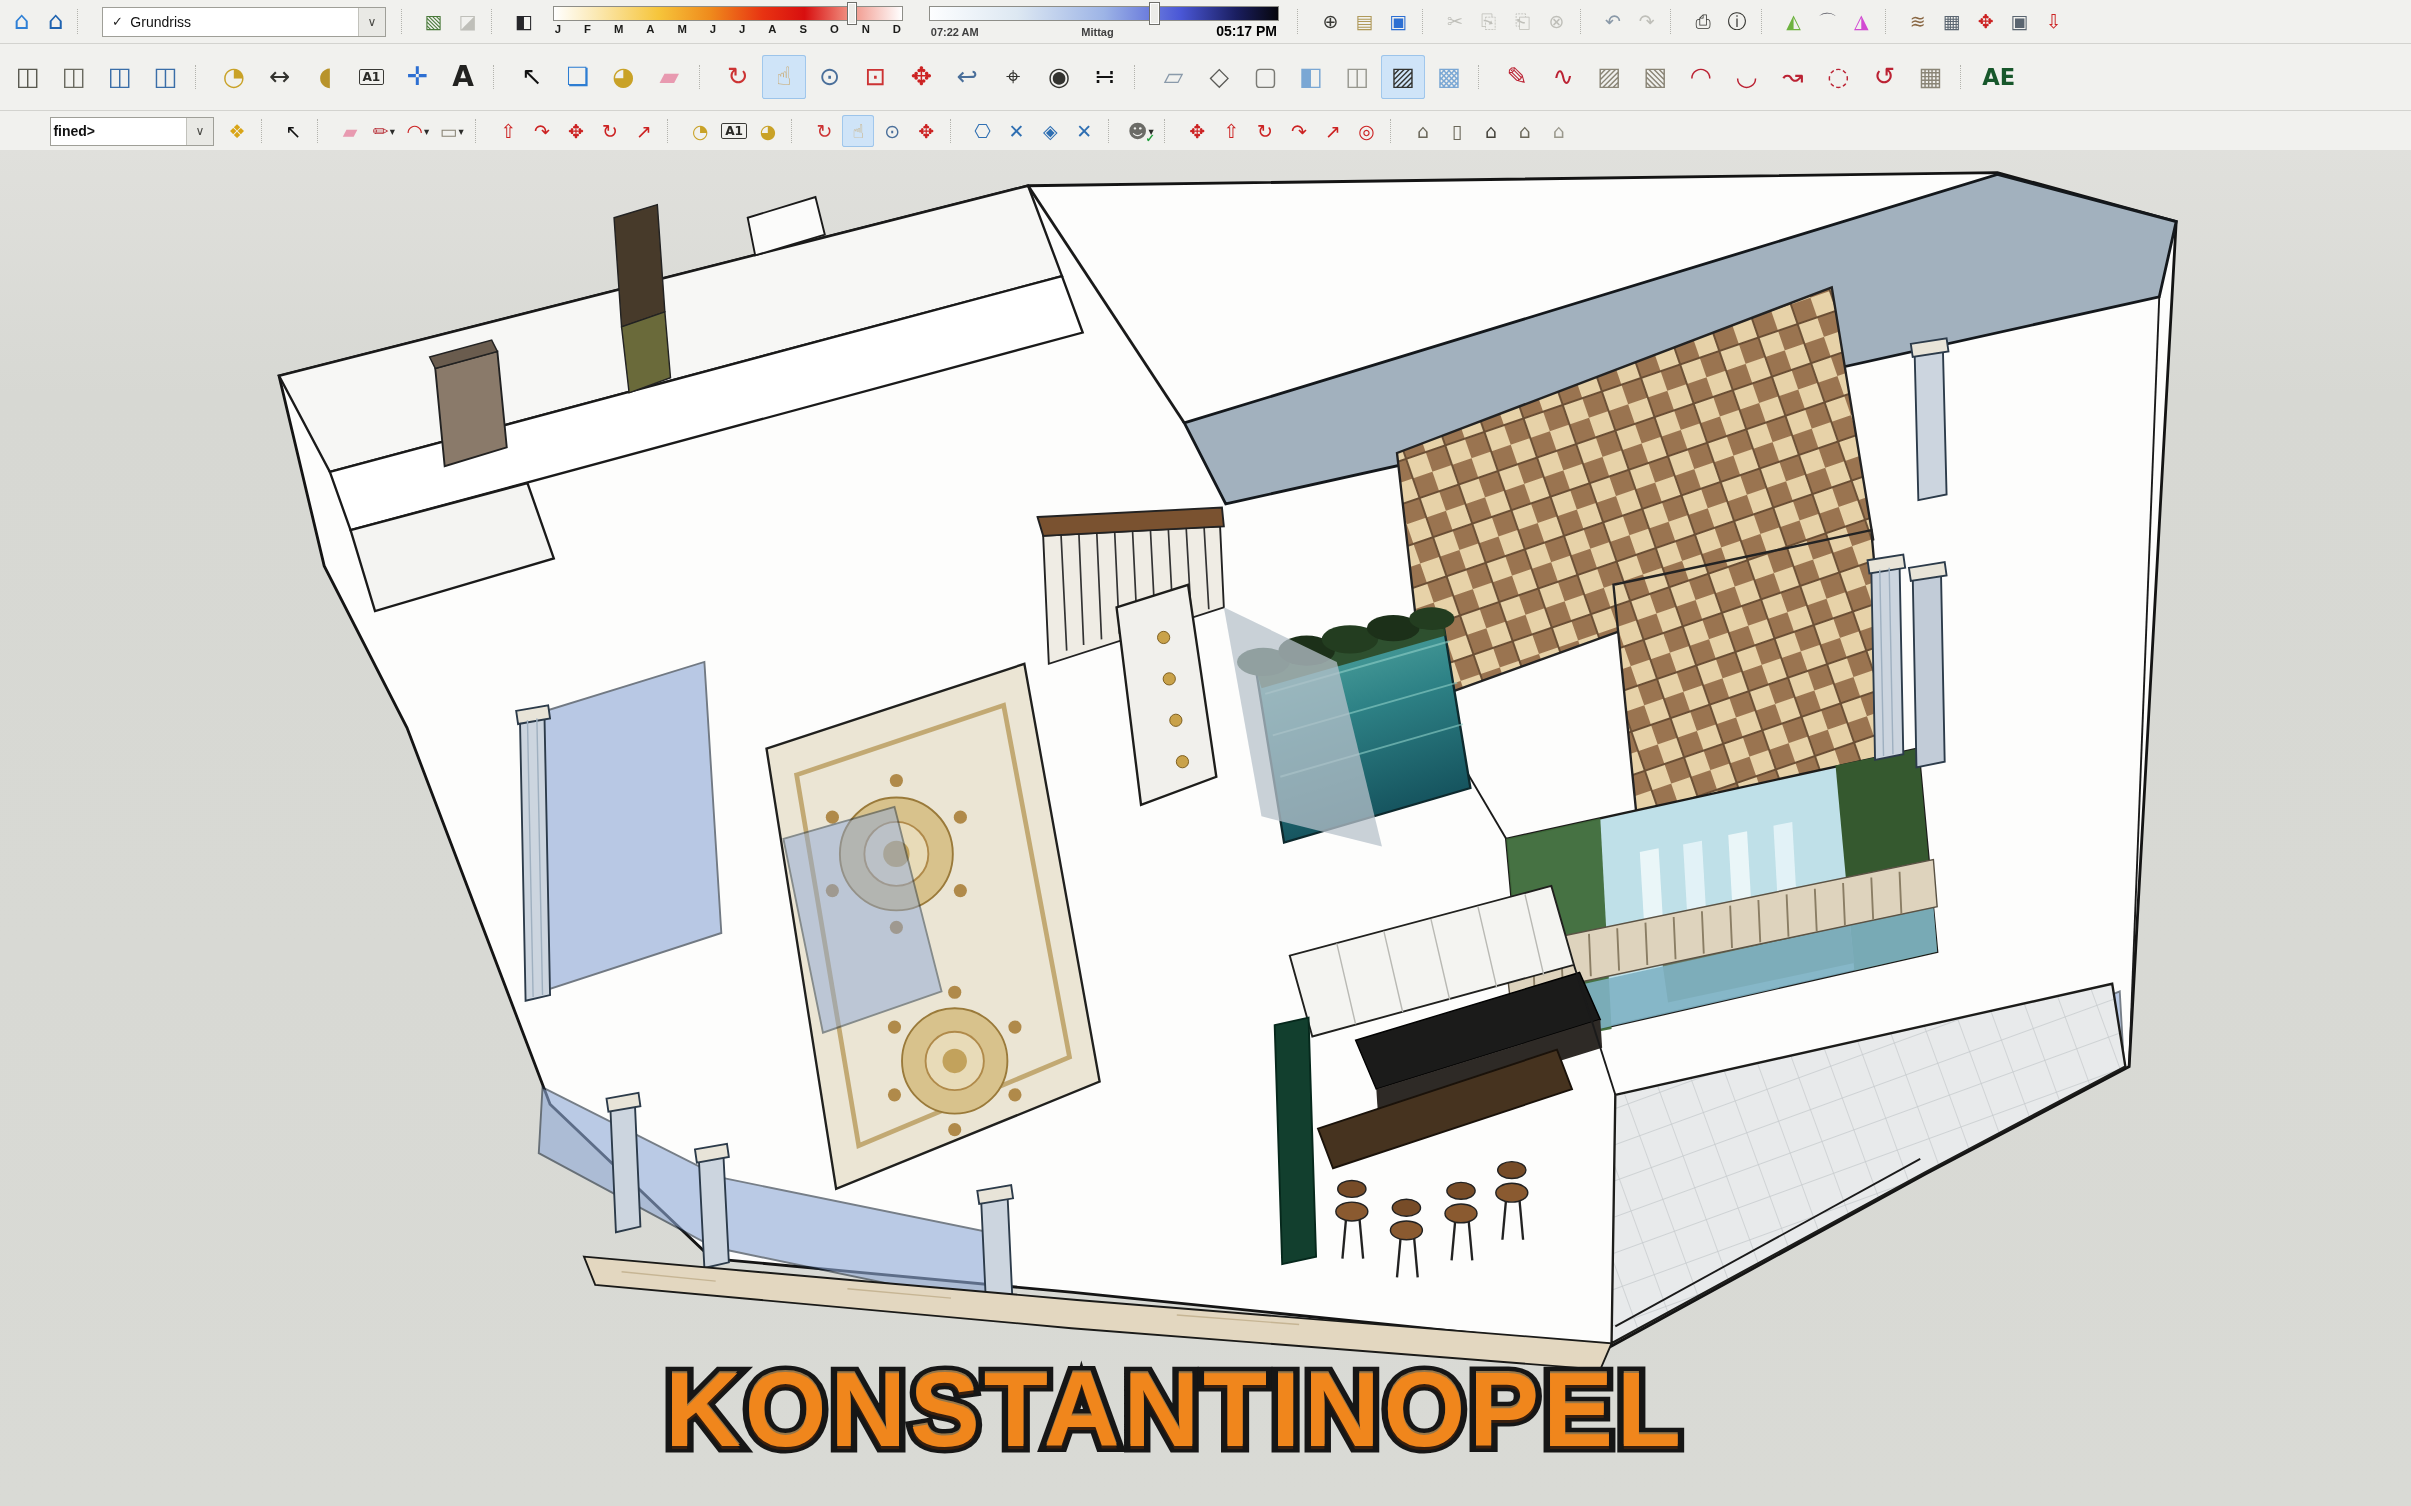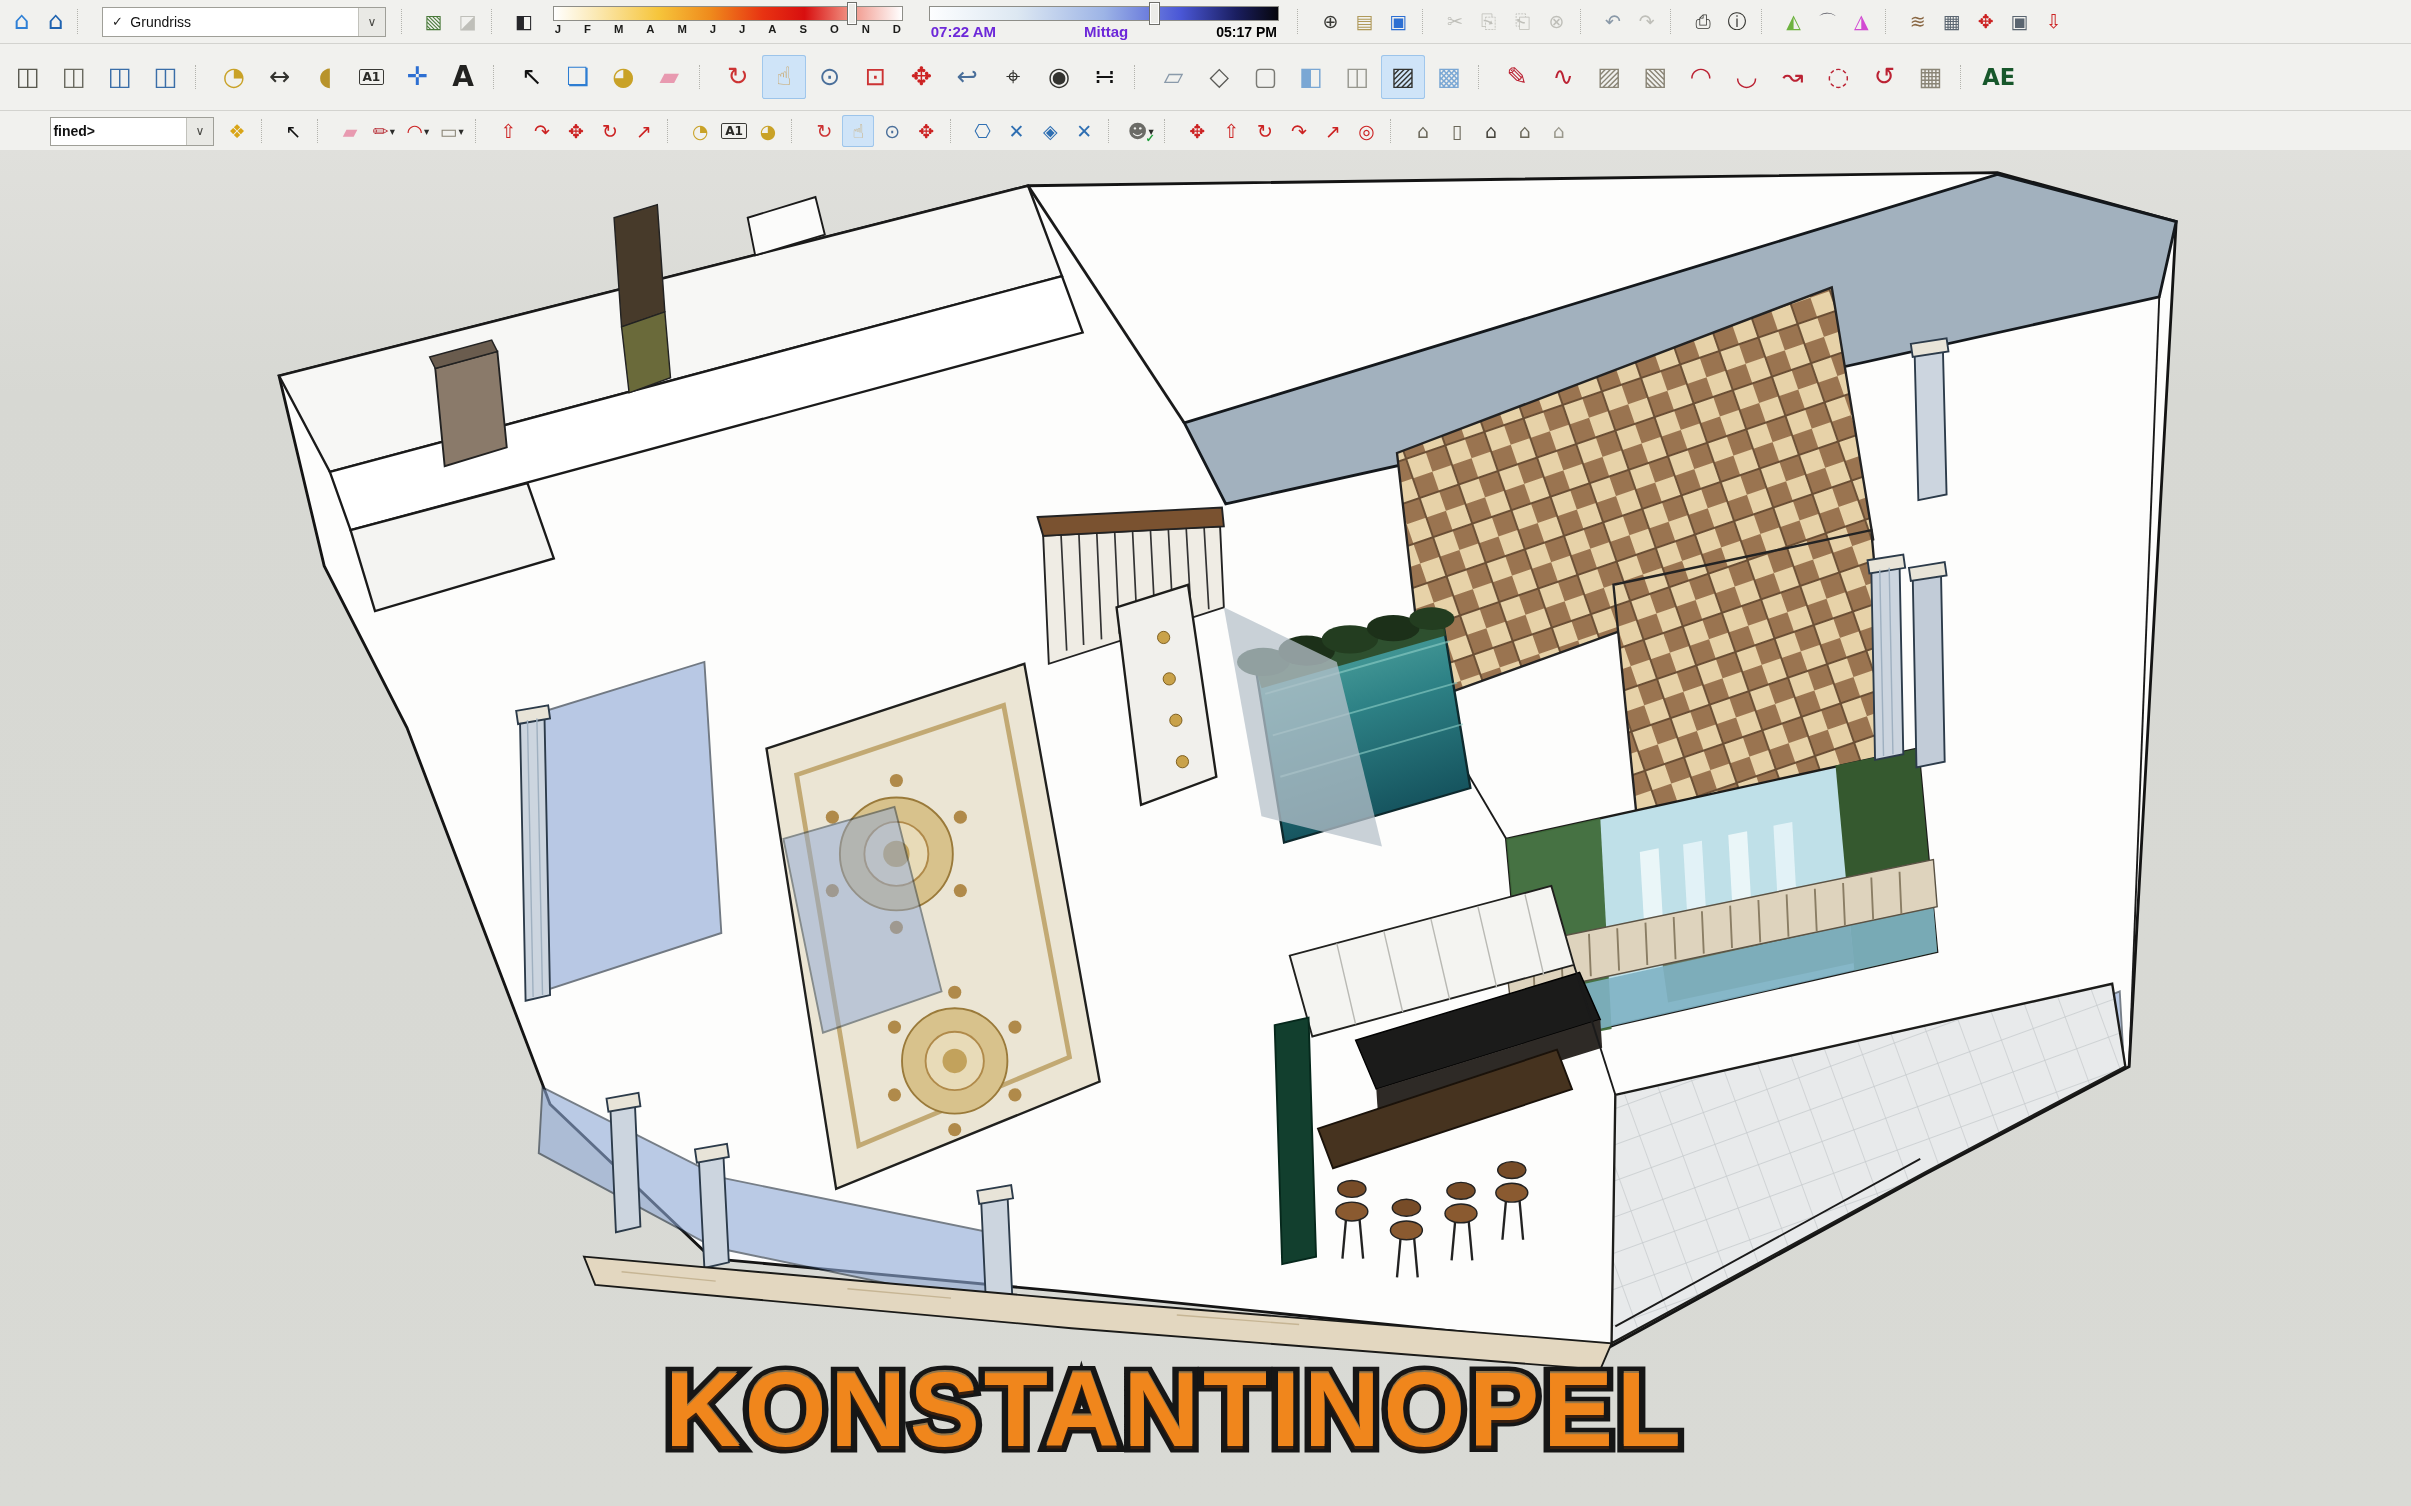--- a/index.html
+++ b/index.html
@@ -39,21 +39,21 @@
   .slider{width:350px;height:40px;position:relative;margin:0 13px;flex:none;}
   .slider .bar{position:absolute;top:4.7px;left:0;right:0;height:13px;border:0.9px solid #8e8e88;}
   .slider.month .bar{background:linear-gradient(90deg,#ffffff 0%,#fbe9b4 12%,#f6c53b 30%,
     #ef8a1c 45%,#e83312 60%,#d80f0f 72%,#ef897b 84%,#ffffff 100%);}
   .slider.time .bar{background:linear-gradient(90deg,#fdfeff 0%,#dde8f2 25%,#9db4e6 50%,
     #4a57d6 72%,#1a1e60 88%,#06060c 100%);}
   .slider .handle{position:absolute;top:0.9px;width:8.5px;height:21px;background:#ececе8;
     background:#ececE8;border:0.9px solid #6f6f6a;box-shadow:0 0 0 0.9px #fff inset;}
   .slider .labels{position:absolute;top:21.7px;left:1.9px;right:1.9px;display:flex;
     justify-content:space-between;align-items:baseline;}
-  .slider.time .labels span{font-size:15px;font-weight:bold;color:#6d28d9;}
+  .slider.time .labels span{font-size:11px;font-weight:bold;color:#404040;}
   .slider.time .labels .tend{font-size:14px;font-weight:900;color:#000;}
   
   #viewport{position:absolute;top:150px;left:0;width:2411px;height:1357px;
     background:linear-gradient(#e0e0dc,#d7d8d3 18%,#d9dad5);}
   #viewport svg{position:absolute;top:0;left:0;}
   .title-wrap{position:absolute;left:50%;top:1207px;transform:translateX(-53%);
     text-align:left;pointer-events:none;}
   .title-wrap span{display:block;font-family:"Liberation Sans",sans-serif;
     font-weight:bold;font-size:105px;letter-spacing:3.8px;line-height:1;}
   .t-stroke{position:absolute;left:0;top:0;color:#161616;

